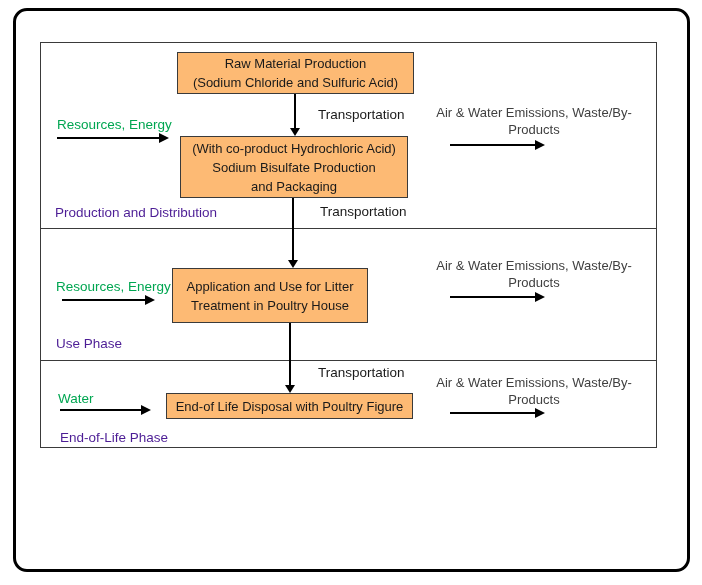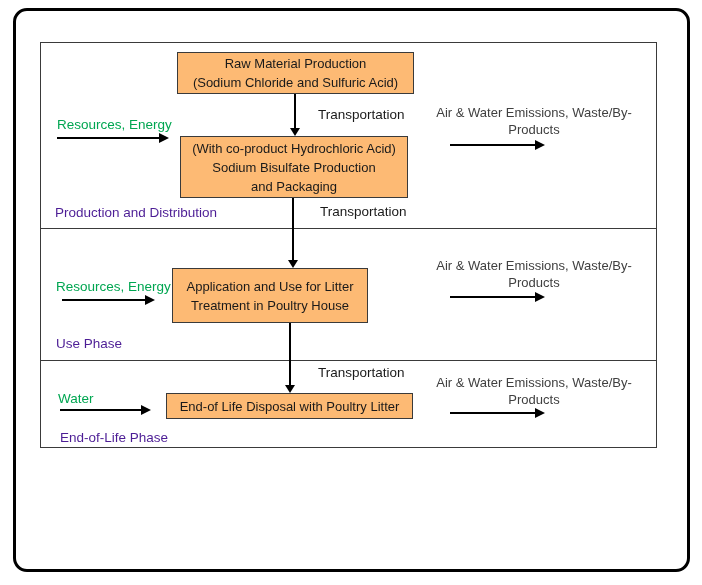--- a/index.html
+++ b/index.html
@@ -110,21 +110,21 @@
 
   <div class="lbl blue" style="left:56px;top:336px;">Use Phase</div>
 
   <div class="varrow" style="left:289px;top:323px;height:62px;"></div>
   <div class="lbl" style="left:318px;top:365px;color:#1a1a1a;">Transportation</div>
 
   <div class="lbl green" style="left:58px;top:391px;">Water</div>
   <div class="harrow" style="left:60px;top:409px;width:82px;"></div>
 
   <div class="pbox" style="left:166px;top:393px;width:247px;height:26px;">
-    <div>End-of Life Disposal with Poultry Litter</div>
+    <div>End-of Life Disposal with Poultry Figure</div>
   </div>
 
   <div class="redblk" style="left:433px;top:375px;">
     <div>Air &amp; Water Emissions, Waste/By-</div>
     <div>Products</div>
   </div>
   <div class="harrow" style="left:450px;top:412px;width:86px;"></div>
 
   <div class="lbl blue" style="left:60px;top:430px;">End-of-Life Phase</div>
 

